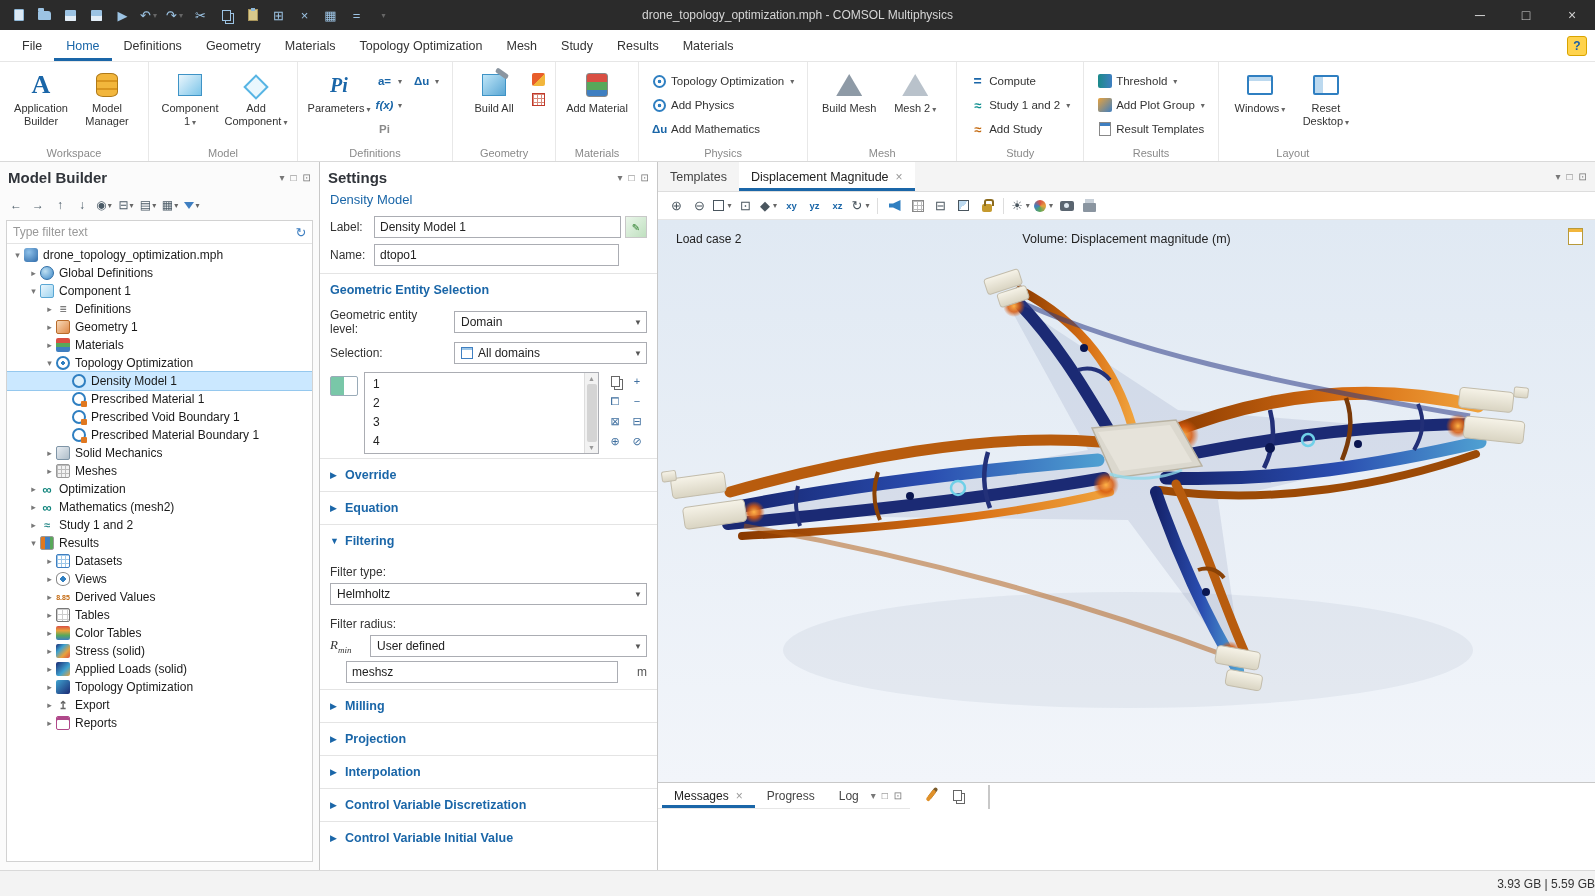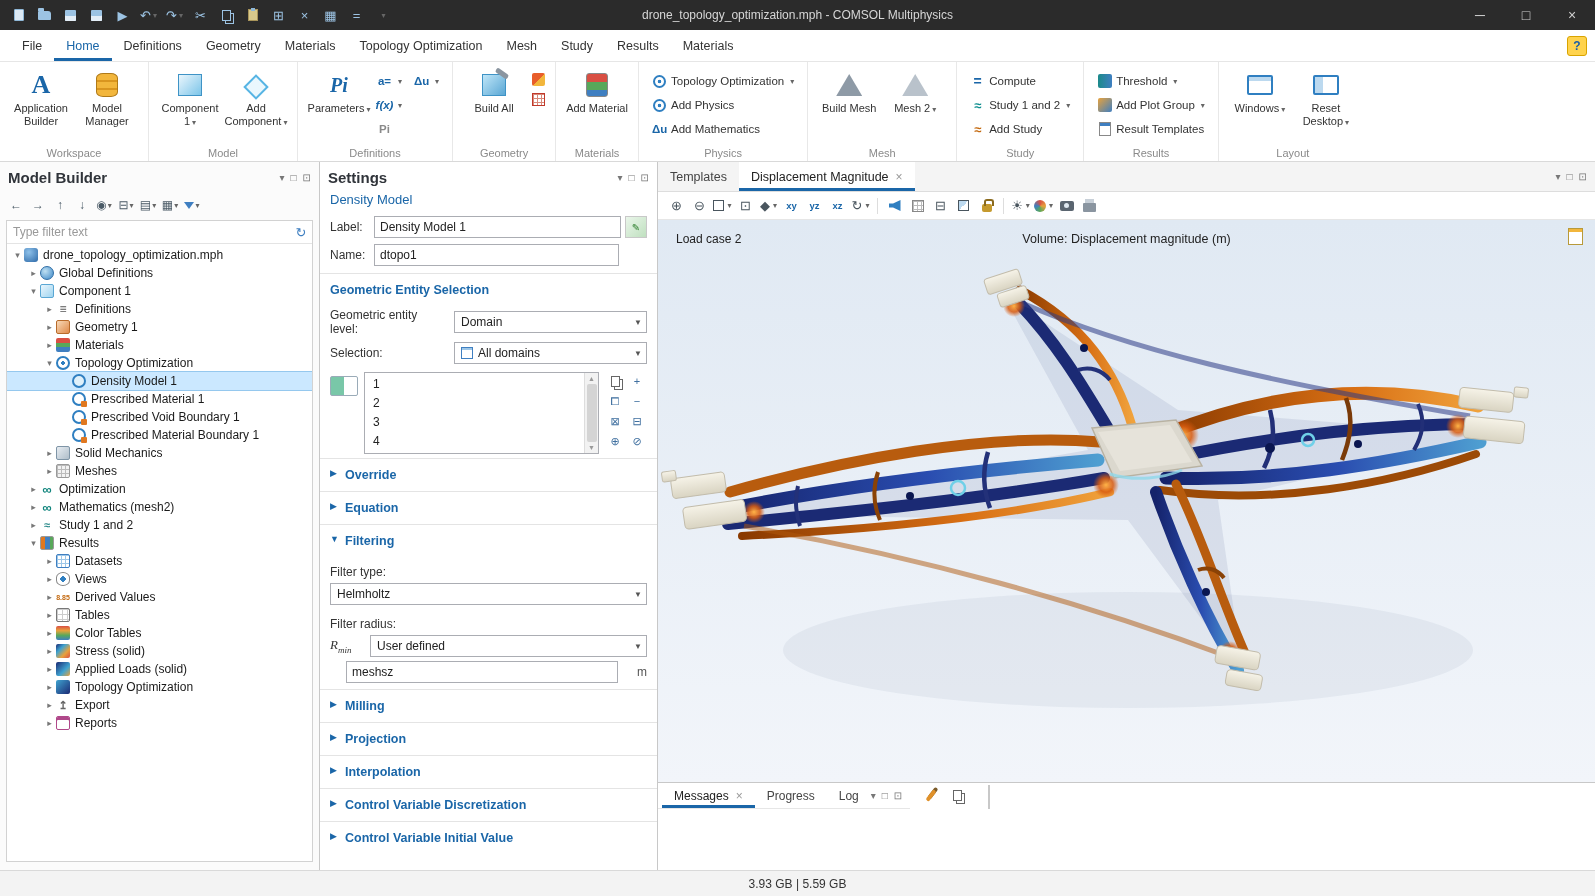--- a/index.html
+++ b/index.html
@@ -107,21 +107,21 @@
   .ic-topopt{background:linear-gradient(135deg,#3fa3d0,#1b2a74)}
   .ic-export{color:#666;font-weight:bold;font-size:11px}
   .ic-reports{background:#fff;border:1px solid #b0488a;box-shadow:inset 0 3px 0 #b0488a}
   
   .settings{width:338px;border-right:1px solid #c8c8c8;background:#fff;display:flex;flex-direction:column;overflow:hidden}
   .subhdr{padding:0 10px 6px 10px;color:#1a66a8;font-size:13px}
   .frow{display:flex;align-items:center;margin:3px 10px}
   .flabel{width:44px;color:#333}
   .inp{height:22px;border:1px solid #abadb3;padding:0 5px;font-size:12px;font-family:inherit;color:#222;flex:1;min-width:0}
   .renbtn{width:22px;height:22px;margin-left:4px;border:1px solid #c8c8c8;background:linear-gradient(135deg,#eaf6ea,#bfe0bf);display:flex;align-items:center;justify-content:center;font-size:10px;color:#2f7f2f}
-  .sect{border-top:1px solid #e4e4e4;padding:9px 10px;display:flex;gap:6px;cursor:default}
+  .sect{border-top:1px solid #e4e4e4;padding:9px 10px;display:flex;align-items:center;gap:6px;cursor:default}
   .sarr{color:#1a66a8;font-size:9px;width:9px}
   .stitle{color:#1a66a8;font-weight:bold;font-size:12.5px}
   .ddrow{display:flex;align-items:center;margin:2px 10px 4px 10px;gap:6px}
   .ddlabel{width:118px;color:#333}
   .dd{height:22px;border:1px solid #abadb3;background:#fff;display:flex;align-items:center;padding-left:6px;flex:1;min-width:0;cursor:default}
   .ddv{flex:1;color:#222;white-space:nowrap;overflow:hidden}
   .ddc{width:16px;text-align:center;color:#555;font-size:8px}
   .ddicon{width:12px;height:12px;margin-right:5px;background:#fff;border:1px solid #3f7fc1;box-shadow:inset 0 2px 0 #9ec7e8;flex:0 0 12px}
   .selwrap{display:flex;margin:4px 10px;gap:6px;align-items:flex-start}
   .selswitch{width:28px;height:20px;border:1px solid #9aabb8;border-radius:2px;background:linear-gradient(90deg,#79c7a8 50%,#fff 50%);margin-top:4px}
@@ -167,21 +167,21 @@
   
   .messages{height:88px;border-top:1px solid #c8c8c8;background:#fff;display:flex;flex-direction:row}
   .mtabs{height:26px;display:flex;align-items:stretch;background:#fff;border-bottom:1px solid #e6e6e6;padding-left:4px}
   .mmtab{display:flex;align-items:center;gap:7px;padding:0 12px;color:#444;cursor:default}
   .mmtab.active{color:#222;box-shadow:inset 0 -3px 0 #1a66a8}
   .mmtools{height:24px;display:flex;align-items:center;gap:6px;padding:0 10px}
   .mi-brush{width:4px;height:13px;background:#e0912a;border-radius:2px;transform:rotate(38deg);box-shadow:0 -3px 0 #7a5a2a}
   .mi-copy{width:9px;height:11px;border:1px solid #666;background:#fff;box-shadow:3px 3px 0 -1px #fff,3px 3px 0 0 #666}
   .mfield{margin:2px 10px 8px 10px;height:24px;border:1px solid #c8c8c8;background:#fff}
   
-  .statusbar{height:26px;background:#f3f3f3;border-top:1px solid #d9d9d9;display:flex;align-items:center;justify-content:center;color:#333}
+  .statusbar{height:26px;background:#f3f3f3;border-top:1px solid #d9d9d9;display:flex;align-items:center;justify-content:flex-end;color:#333}
 </style>
 </head>
 <body>
 
 <div class="titlebar">
   <div class="qat">
     <span class="qbtn">
         <span class="q-page"></span>
       </span>
     <span class="qbtn">

